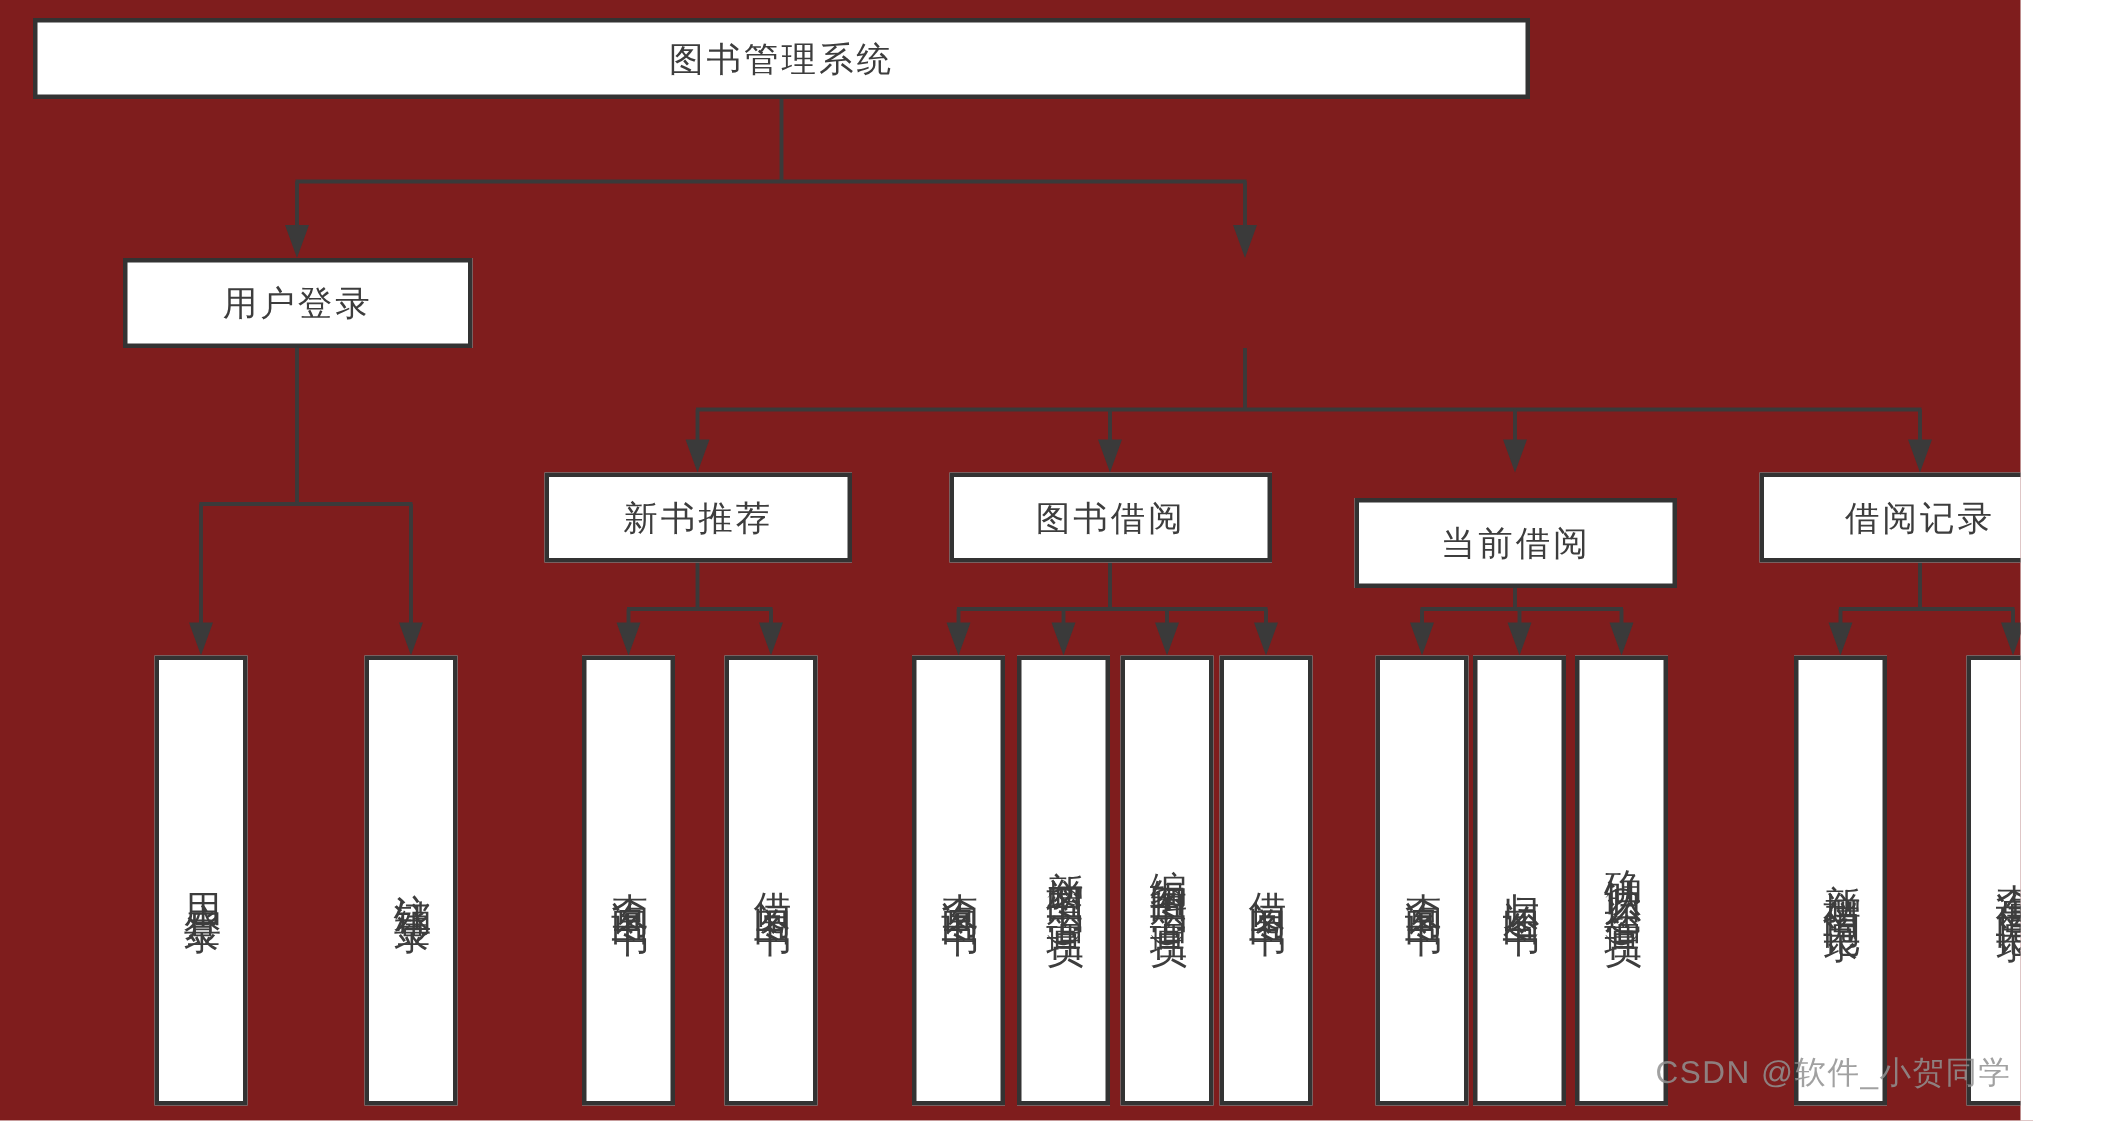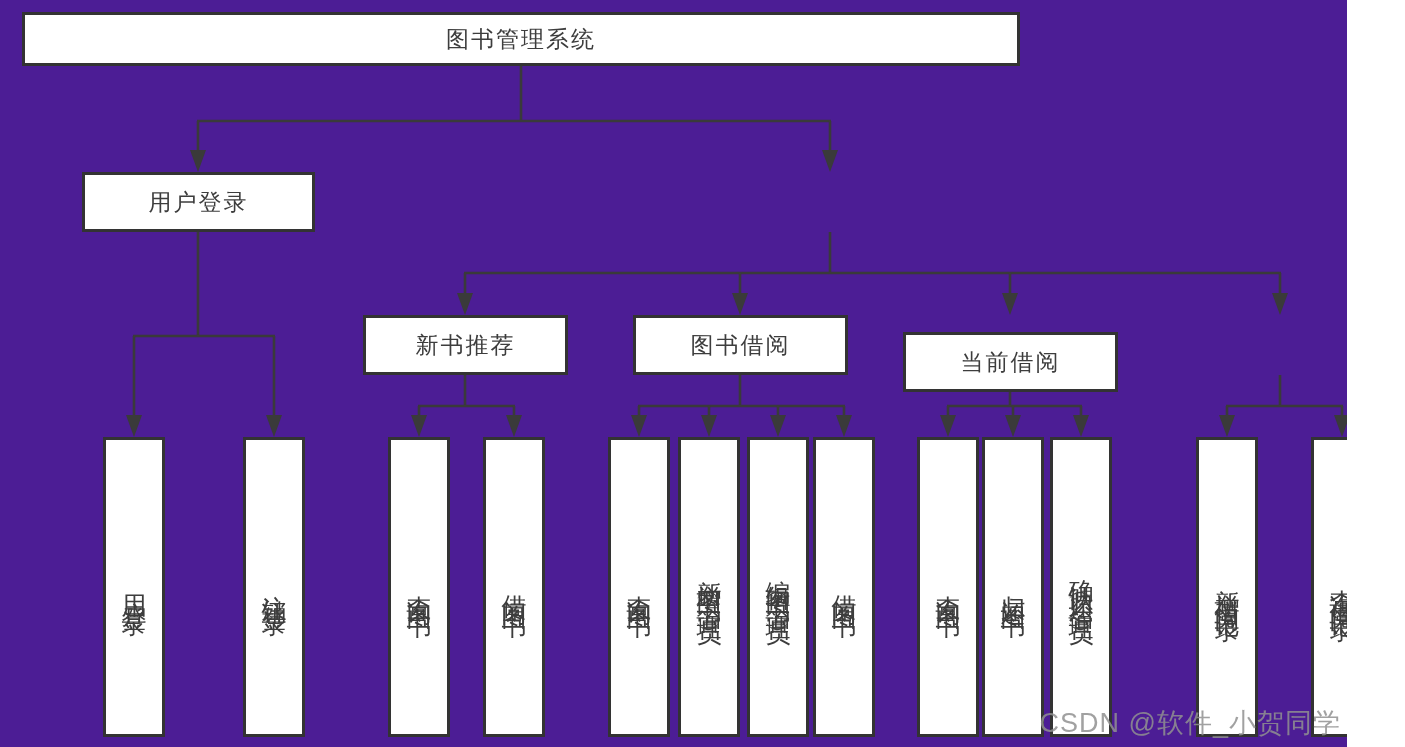--- a/index.html
+++ b/index.html
@@ -2,21 +2,21 @@
 <html><head>
 <meta charset="utf-8">
 <style>
   * { margin: 0; padding: 0; box-sizing: border-box; }
   html, body { background: #ffffff; }
   body { font-family: "Liberation Sans", "DejaVu Sans", sans-serif; }
   .canvas {
     position: relative;
     width: 1347px;
     height: 747px;
-    background: #4c1d95;
+    background: #7f1d1d;
     overflow: hidden;
   }
   .connectors {
     position: absolute;
     left: 0; top: 0;
     width: 1405px; height: 747px;
   }
   .connectors path.line { fill: none; stroke: #3a3a3a; stroke-width: 2.6; }
   .connectors path.arrow { fill: #3a3a3a; stroke: none; }
   .box {
@@ -37,22 +37,22 @@
   .vbox {
     writing-mode: vertical-rl;
     text-orientation: mixed;
     font-size: 25px;
     letter-spacing: 6px;
     line-height: 1;
   }
   .watermark {
     position: absolute;
     right: 6px;
-    bottom: 6px;
-    font-size: 27px;
+    bottom: 18px;
+    font-size: 21px;
     color: rgba(145, 145, 145, 0.85);
     letter-spacing: 1px;
     white-space: nowrap;
     pointer-events: none;
   }
 </style>
 </head>
 <body>
 
 <div class="canvas">
@@ -119,20 +119,21 @@
     <path class="arrow" d="M1334 415 L1350 415 L1342 437 Z"></path>
   </svg>
 
   <div class="box hbox" style="left:22px; top:12px; width:998px; height:54px;">图书管理系统</div>
 
   <div class="box hbox" style="left:82px; top:172px; width:233px; height:60px;">用户登录</div>
 
   <div class="box hbox" style="left:633px; top:315px; width:215px; height:60px;">图书借阅</div>
   <div class="box hbox" style="left:363px; top:315px; width:205px; height:60px;">新书推荐</div>
   <div class="box hbox" style="left:903px; top:332px; width:215px; height:60px;">当前借阅</div>
+  <div class="box hbox" style="left:1173px; top:315px; width:214px; height:60px;">借阅记录</div>
 
   <div class="box vbox" style="left:103px; top:437px; width:62px; height:300px;">用户登录</div>
   <div class="box vbox" style="left:243px; top:437px; width:62px; height:300px;">注销登录</div>
 
   <div class="box vbox" style="left:388px; top:437px; width:62px; height:300px;">查询图书</div>
   <div class="box vbox" style="left:483px; top:437px; width:62px; height:300px;">借阅图书</div>
 
   <div class="box vbox" style="left:608px; top:437px; width:62px; height:300px;">查询图书</div>
   <div class="box vbox" style="left:678px; top:437px; width:62px; height:300px;">新增图书（管理员）</div>
   <div class="box vbox" style="left:747px; top:437px; width:62px; height:300px;">编辑图书（管理员）</div>

